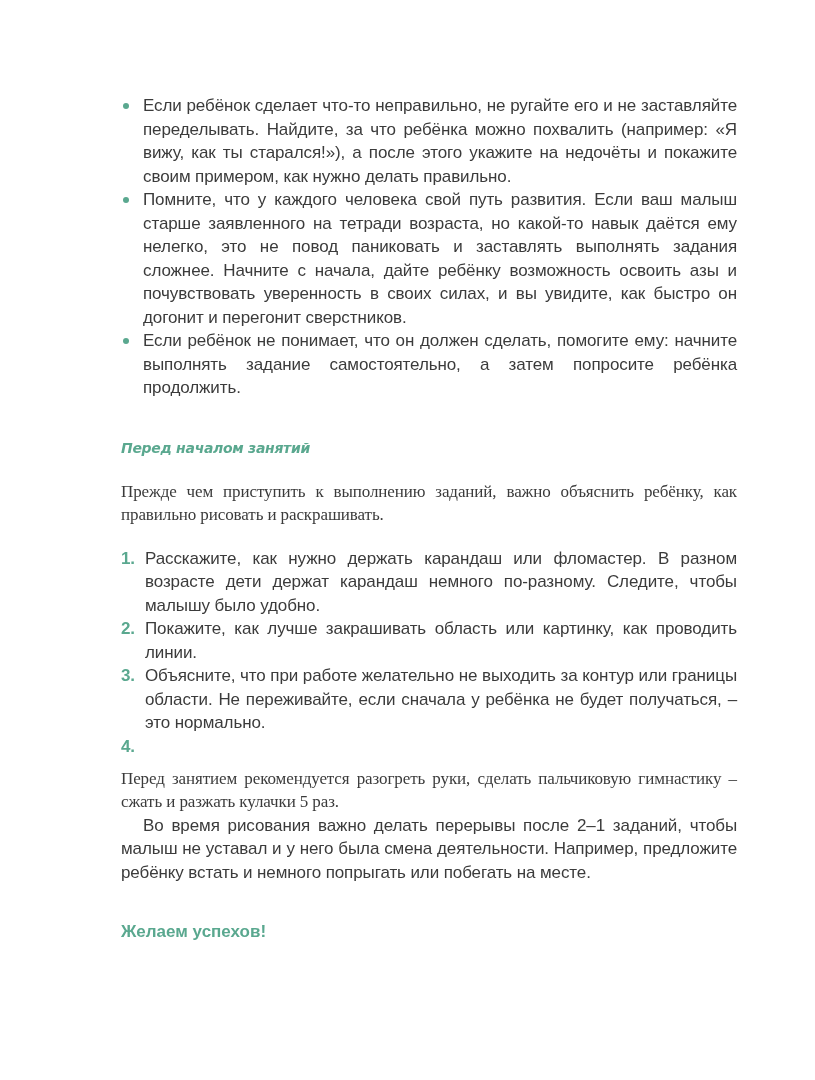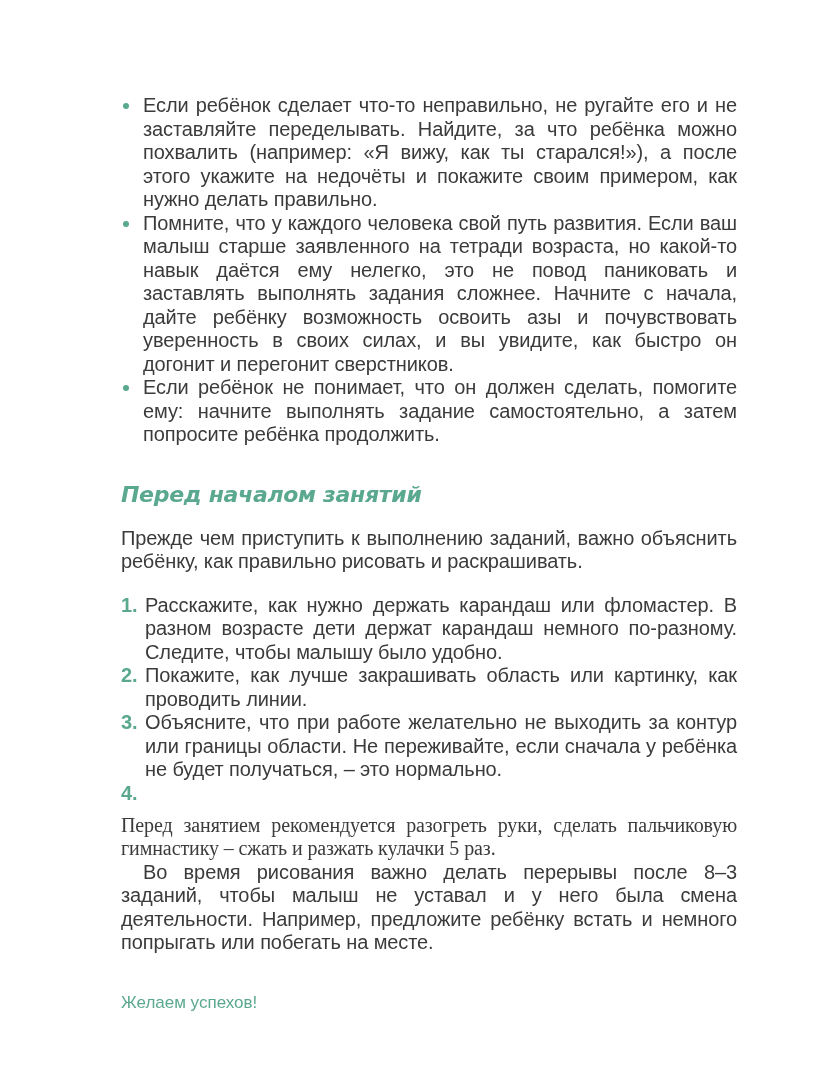--- a/index.html
+++ b/index.html
@@ -15,21 +15,21 @@
       font-family: "Liberation Sans", sans-serif;
       color: #3b3b3b;
     }
     .page {
       position: absolute;
       left: 121px;
       top: 94px;
       width: 616px;
     }
     .text {
-      font-size: 20px;
+      font-size: 17px;
       line-height: 23.5px;
       letter-spacing: -0.1px;
       text-align: justify;
     }
     ul.bullets {
       list-style: none;
       margin: 0;
       padding: 0;
     }
     ul.bullets li {
@@ -44,27 +44,28 @@
       width: 6px;
       height: 6px;
       border-radius: 50%;
       background: #5aa88f;
     }
     h2.section-title {
       margin: 36px 0 0 0;
       font-family: "DejaVu Sans", sans-serif;
       font-style: italic;
       font-weight: bold;
-      font-size: 22px;
+      font-size: 14px;
       line-height: 24px;
       color: #5aa88f;
       letter-spacing: -0.3px;
     }
     p.intro {
       margin: 20px 0 0 0;
+      font-family: Liberation Serif, serif;
     }
     ol.steps {
       list-style: none;
       margin: 20px 0 0 0;
       padding: 0;
     }
     ol.steps li {
       position: relative;
       padding-left: 24px;
     }
@@ -79,21 +80,21 @@
       margin: 32px 0 0 0;
       font-family: Liberation Serif, serif;
     }
     p.para2 {
       margin: 0;
       text-indent: 22px;
     }
     .closing {
       margin: 36px 0 0 0;
       font-size: 17px;
-      font-weight: normal;
+      font-weight: bold;
       color: #5aa88f;
       line-height: 24px;
     }
   </style>
 </head>
 <body>
 
 <div class="page">
 
   <ul class="bullets text">
@@ -127,17 +128,17 @@
     <li>
       <span class="step-num">3.</span>
       <span>Объясните, что при работе желательно не выходить за контур или границы области. Не переживайте, если сначала у ребёнка не будет получаться, – это нормально.</span>
     </li>
     <li>
       <span class="step-num">4.</span>
     </li>
   </ol>
 
   <p class="para1 text">Перед занятием рекомендуется разогреть руки, сделать пальчиковую гимнастику – сжать и разжать кулачки 5 раз.</p>
-  <p class="para2 text">Во время рисования важно делать перерывы после 8–3 заданий, чтобы малыш не уставал и у него была смена деятельности. Например, предложите ребёнку встать и немного попрыгать или побегать на месте.</p>
+  <p class="para2 text">Во время рисования важно делать перерывы после 2–1 заданий, чтобы малыш не уставал и у него была смена деятельности. Например, предложите ребёнку встать и немного попрыгать или побегать на месте.</p>
 
   <div class="closing">Желаем успехов!</div>
 
 </div>
 
 </body></html>

